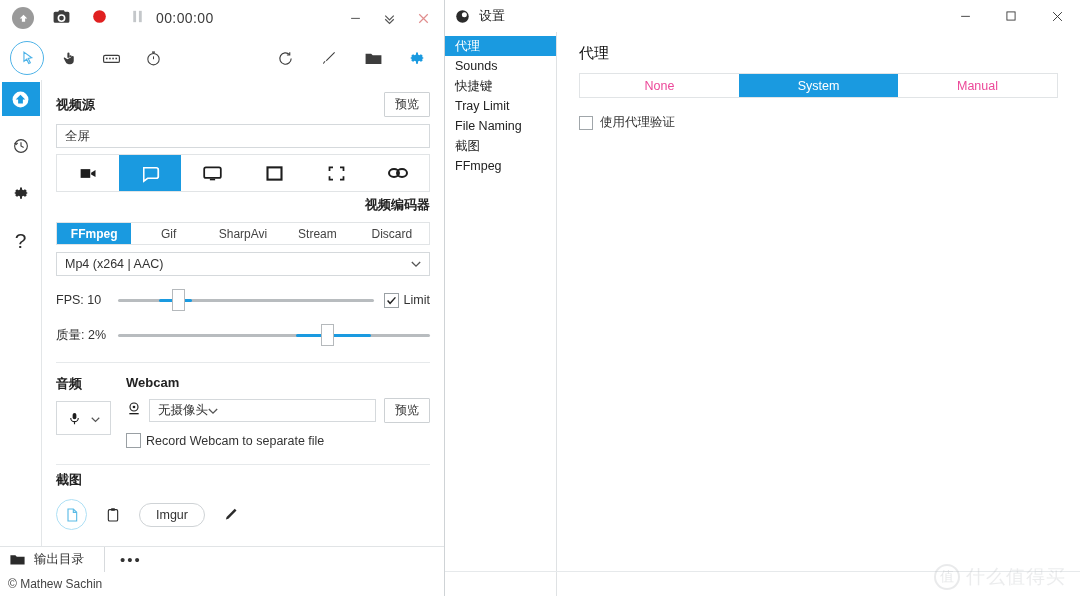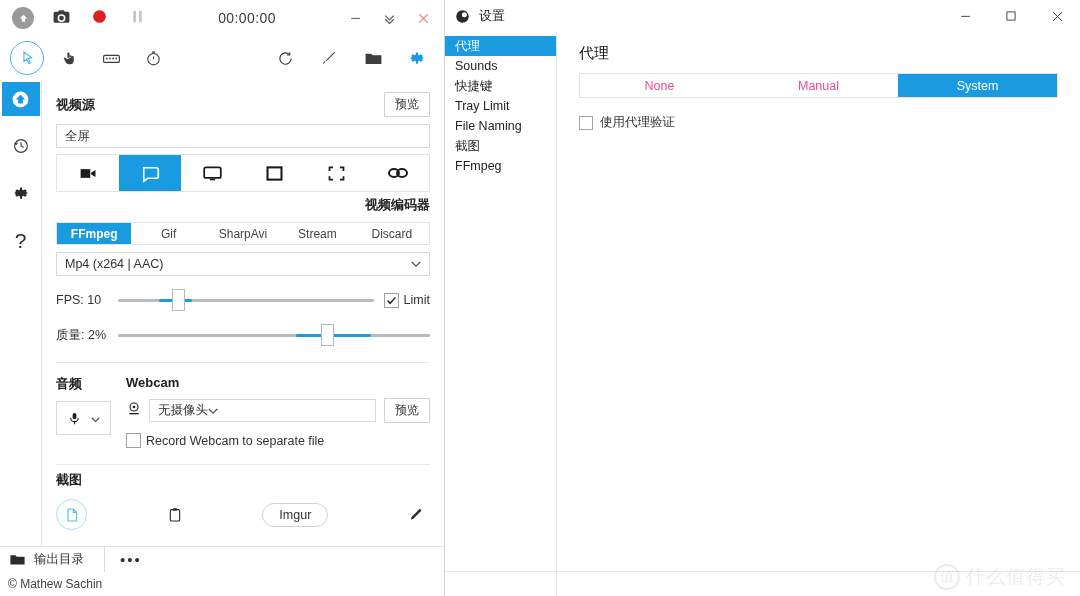--- a/index.html
+++ b/index.html
@@ -13,21 +13,21 @@
 
   
   .main-win { position:relative; width:445px; height:596px; background:#ffffff;
               border-right:1px solid #cfd3d6; display:flex; flex-direction:column; }
 
   .titlebar { height:36px; display:flex; align-items:center; padding:0 4px; flex:0 0 36px; }
   .tb-btn { width:38px; height:32px; display:flex; align-items:center; justify-content:center;
             cursor:default; }
   .logo-circle { width:22px; height:22px; border-radius:50%; background:#9a9a9a;
                  display:flex; align-items:center; justify-content:center; }
-  .timer { flex:1; text-align:center; font-size:14px; color:#3b3b3b; letter-spacing:0.4px; }
+  .timer { flex:1; font-size:14px; color:#3b3b3b; letter-spacing:0.4px; }
   .wctrl { width:34px; height:30px; display:flex; align-items:center; justify-content:center; }
 
   .toolbar2 { height:44px; display:flex; align-items:center; padding:0 10px; flex:0 0 44px; }
   .t2-icon { width:34px; height:34px; display:flex; align-items:center; justify-content:center; margin-right:8px;}
   .t2-icon.sel { border:1.5px solid #4eb3e8; border-radius:50%; }
   .t2-spacer { flex:1; }
   .t2-right { width:34px; height:34px; display:flex; align-items:center; justify-content:center; margin-left:10px;}
 
   .body-row { flex:1; display:flex; min-height:0; }
   .lrail { width:42px; flex:0 0 42px; background:#fff; border-right:1px solid #e3e6e8;
@@ -74,21 +74,21 @@
   .micbox { margin-top:8px; width:55px; height:34px; border:1px solid #d5d9dc; display:flex;
             align-items:center; justify-content:center; background:#fff; }
   .webcam-col { flex:1; padding-left:8px; }
   .wc-title { font-size:13px; color:#222; font-weight:700; }
   .wc-row { display:flex; align-items:center; margin-top:8px; }
   .wc-combo { flex:1; height:23px; border:1px solid #d5d9dc; background:#fff; position:relative;
               display:flex; align-items:center; padding:0 8px; font-size:12.5px; color:#333; }
   .wc-chkrow { display:flex; align-items:center; margin-top:10px; font-size:12.5px; color:#333; }
 
   .shot-head { font-size:13px; color:#222; font-weight:600; margin-top:6px; }
-  .shot-row { display:flex; align-items:center; margin-top:10px; gap:12px;justify-content:space-between; }
+  .shot-row { display:flex; align-items:center; margin-top:10px; gap:12px; }
   .circ-btn { width:31px; height:31px; border-radius:50%; border:1.5px solid #aee0f5;
               display:flex; align-items:center; justify-content:center; }
   .plain-btn { width:28px; height:28px; display:flex; align-items:center; justify-content:center; }
   .pill { border:1px solid #cfd3d6; border-radius:14px; padding:4px 16px; font-size:12.5px;
           color:#333; background:#fff; }
 
   .outbar { height:26px; margin:0 0 0 0; border-top:1px solid #e1e4e6; display:flex;
             align-items:stretch; flex:0 0 26px; }
   .out-ico { width:34px; display:flex; align-items:center; justify-content:center; }
   .out-lbl { display:flex; align-items:center; font-size:12.5px; color:#333; padding-right:20px;
@@ -479,22 +479,22 @@
         <div class="nav-item">Tray Limit</div>
         <div class="nav-item">File Naming</div>
         <div class="nav-item">截图</div>
         <div class="nav-item">FFmpeg</div>
       </div>
 
       <div class="set-main">
         <div class="set-h1">代理</div>
         <div class="seg">
           <div class="seg-b">None</div>
+          <div class="seg-b sel">System</div>
           <div class="seg-b">Manual</div>
-          <div class="seg-b sel">System</div>
         </div>
         <div class="set-chkrow">
           <span class="set-chk"></span>
           <span>使用代理验证</span>
         </div>
       </div>
     </div>
 
     <div class="bottom-line"></div>
 

